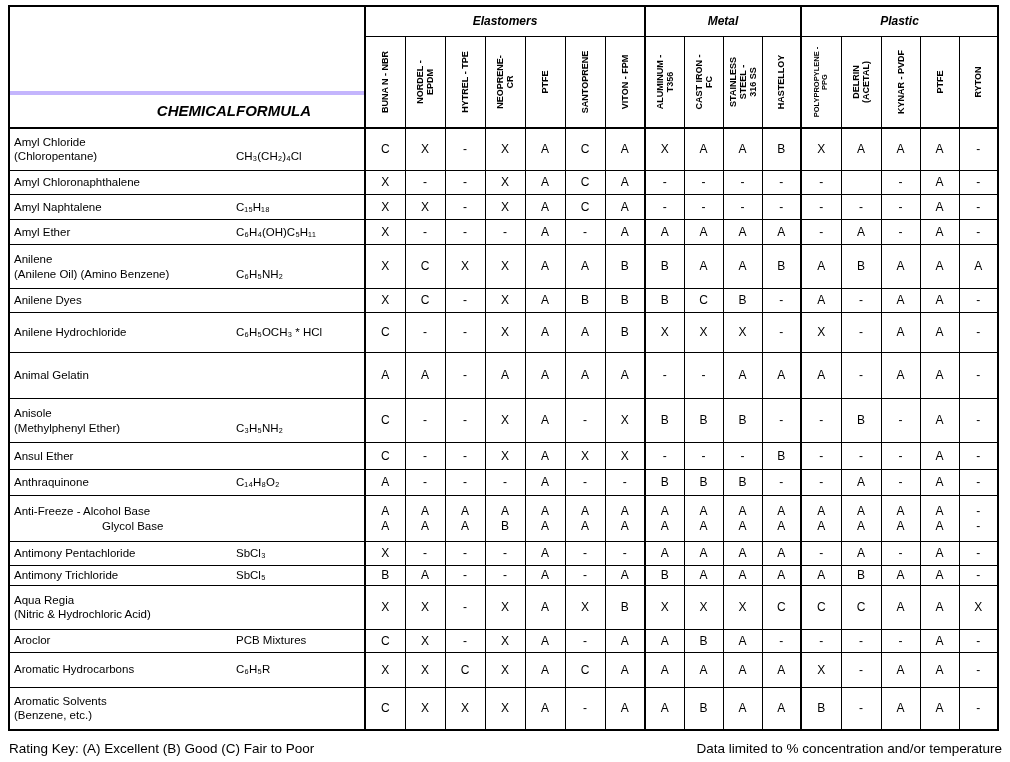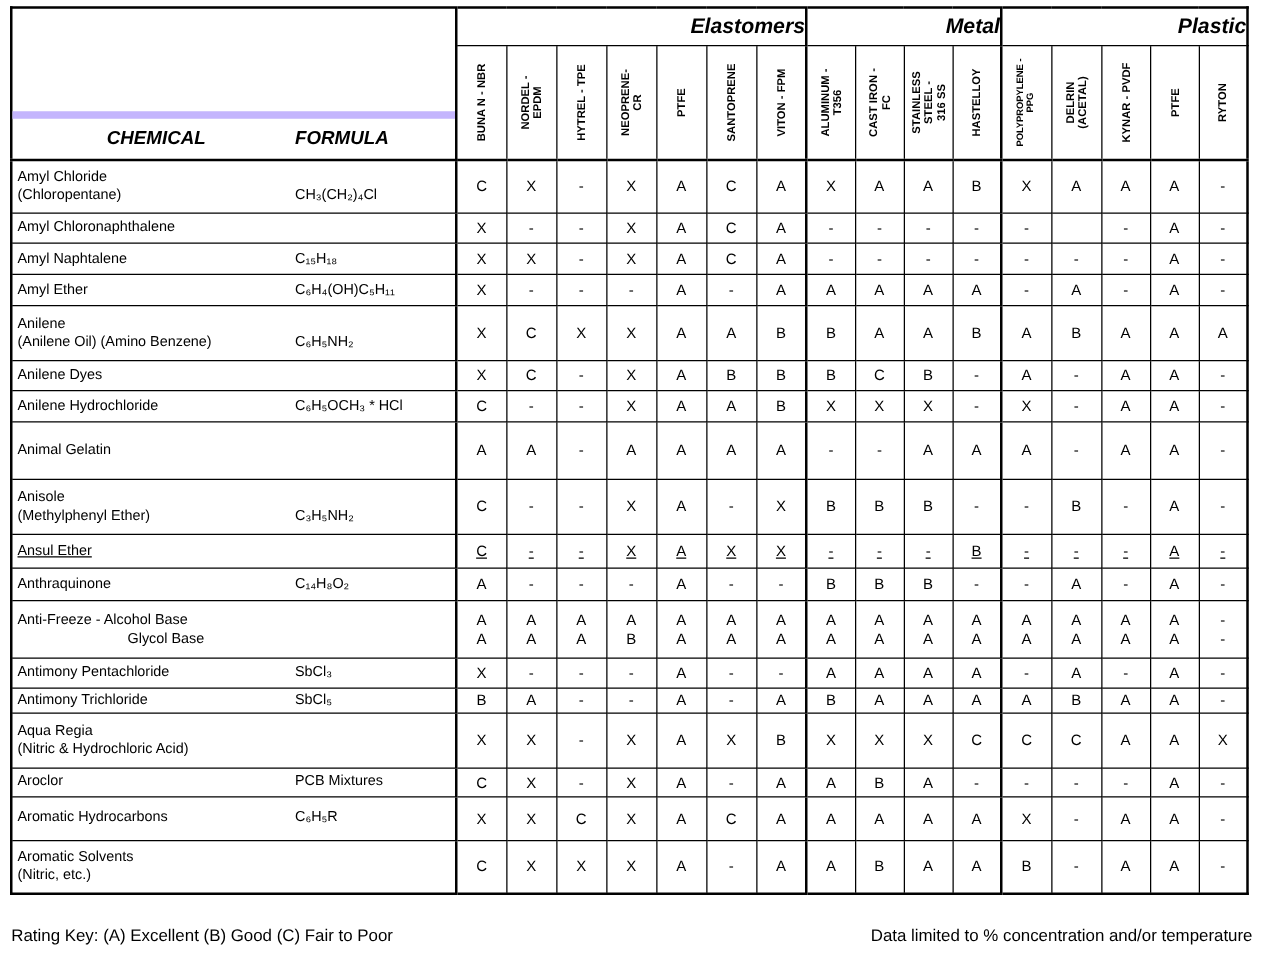--- a/index.html
+++ b/index.html
@@ -2,28 +2,28 @@
 <html><head>
 <meta charset="utf-8">
 <style>
   html,body{margin:0;padding:0;background:#ffffff;}
   body{width:1010px;height:762px;font-family:"Liberation Sans","DejaVu Sans",sans-serif;color:#000;}
   .sheet{position:relative;width:1010px;height:762px;background:#fff;overflow:hidden;}
   table.comp{position:absolute;left:8px;top:5px;border-collapse:collapse;table-layout:fixed;border:2px solid #000;background:#fff;}
   th,td{border:1px solid #000;padding:0;}
   
   tr.group-row{height:30px;}
-  th.group-head{font-style:italic;font-weight:bold;font-size:17px;text-align:right;vertical-align:middle;}
+  th.group-head{font-style:italic;font-weight:bold;font-size:12px;text-align:center;vertical-align:middle;}
   tr.vert-row{height:90px;}
   th.vert{border-bottom:2px solid #000;}
   .gsep{border-left:2px solid #000 !important;}
   th.corner{border-right:2px solid #000;border-bottom:2px solid #000;vertical-align:bottom;}
   .corner-flex{display:flex;flex-direction:column;height:118px;}
   .corner-spacer{flex:1;}
-  .corner-strip{border-top:6px solid #c4b5fd;height:32px;display:flex;align-items:center;}
+  .corner-strip{border-top:4px solid #c4b5fd;height:32px;display:flex;align-items:center;text-align:right;}
   .hlabel{font-style:italic;font-weight:bold;font-size:15px;}
   .h-chem{flex:0 0 222px;padding-left:4px;}
   .vwrap{position:relative;height:90px;width:100%;}
   .vtext{position:absolute;left:50%;top:50%;transform:translate(-50%,-50%) rotate(-90deg);width:84px;text-align:center;font-weight:bold;font-size:9px;line-height:1.12;white-space:pre-line;letter-spacing:0px;}
   .vtext.small{font-size:7.5px;}
   
   td.chem{border-right:2px solid #000;vertical-align:middle;font-size:11.5px;}
   .cellflex{display:flex;align-items:flex-end;padding:2px 0 2px 4px;}
   .name{flex:0 0 222px;}
   .nline{line-height:1.28;white-space:nowrap;}
@@ -317,21 +317,21 @@
           <td class="rate gsep">B</td>
           <td class="rate">C</td>
           <td class="rate">B</td>
           <td class="rate">-</td>
           <td class="rate gsep">A</td>
           <td class="rate">-</td>
           <td class="rate">A</td>
           <td class="rate">A</td>
           <td class="rate">-</td>
         </tr>
-        <tr style="height: 25px;">
+        <tr style="height: 40px;">
           <td class="chem">
             <div class="cellflex">
               <div class="name">
                 <div class="nline">Anilene Hydrochloride</div>
               </div>
               <div class="formula">C₆H₅OCH₃ * HCl</div>
             </div>
           </td>
           <td class="rate">C</td>
           <td class="rate">-</td>
@@ -396,21 +396,21 @@
           <td class="rate gsep">B</td>
           <td class="rate">B</td>
           <td class="rate">B</td>
           <td class="rate">-</td>
           <td class="rate gsep">-</td>
           <td class="rate">B</td>
           <td class="rate">-</td>
           <td class="rate">A</td>
           <td class="rate">-</td>
         </tr>
-        <tr style="height: 27px; text-decoration: underline;">
+        <tr style="height: 27px;">
           <td class="chem">
             <div class="cellflex">
               <div class="name">
                 <div class="nline">Ansul Ether</div>
               </div>
               <div class="formula"></div>
             </div>
           </td>
           <td class="rate">C</td>
           <td class="rate">-</td>
@@ -627,21 +627,21 @@
           <td class="rate">-</td>
           <td class="rate">A</td>
           <td class="rate">A</td>
           <td class="rate">-</td>
         </tr>
         <tr style="height: 43px;">
           <td class="chem">
             <div class="cellflex">
               <div class="name">
                 <div class="nline">Aromatic Solvents</div>
-                <div class="nline">(Nitric, etc.)</div>
+                <div class="nline">(Benzene, etc.)</div>
               </div>
               <div class="formula"></div>
             </div>
           </td>
           <td class="rate">C</td>
           <td class="rate">X</td>
           <td class="rate">X</td>
           <td class="rate">X</td>
           <td class="rate">A</td>
           <td class="rate">-</td>

